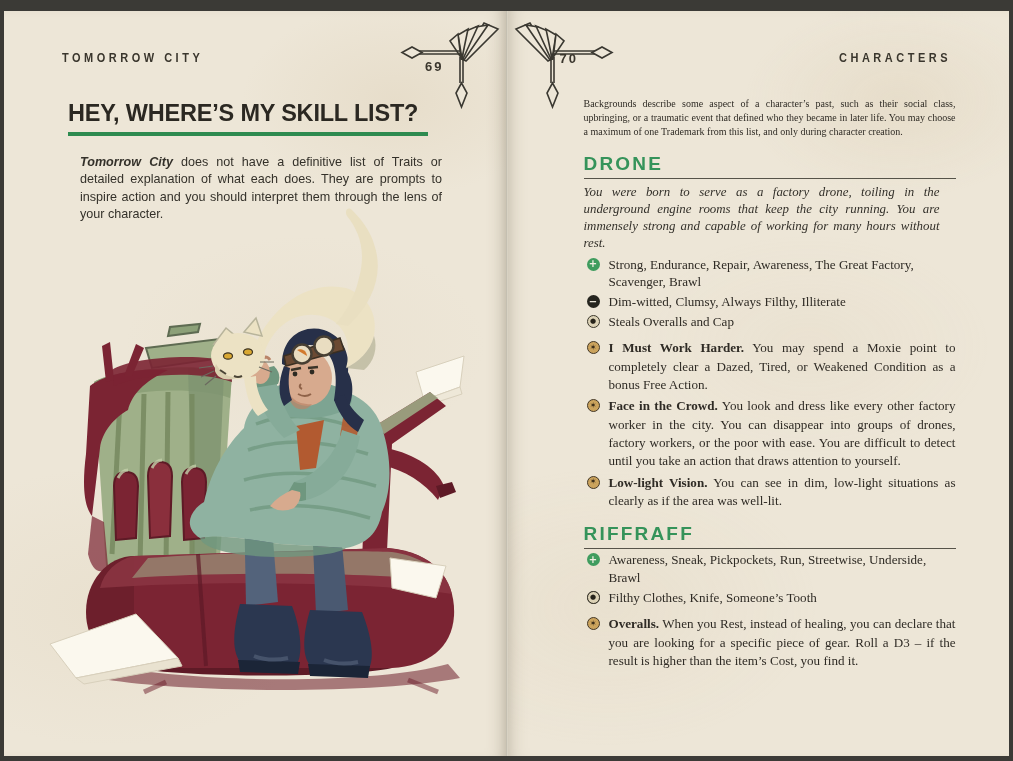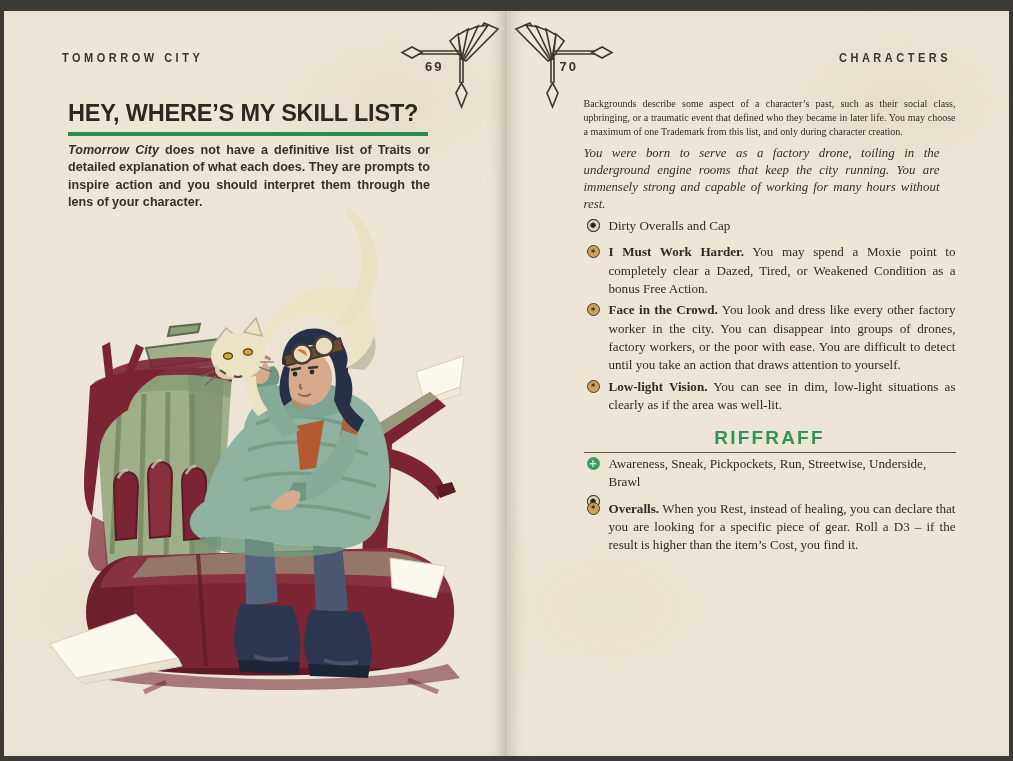--- a/index.html
+++ b/index.html
@@ -26,22 +26,22 @@
   .ornament.o-left{right:2px;}
   .ornament.o-right{left:2px;}
   .pagenum{position:absolute;font-family:"Liberation Sans",sans-serif;font-size:13px;
     font-weight:700;letter-spacing:2px;color:#3a362d;}
 
   
   .skill-title{position:absolute;left:64px;top:88px;width:370px;margin:0;
     font-family:"Liberation Sans",sans-serif;font-size:23.5px;font-weight:800;
     letter-spacing:-0.2px;color:#2b2822;transform:scaleY(1.05);transform-origin:left top;}
   .skill-rule{position:absolute;left:64px;top:121px;width:360px;height:4px;}
-  .skill-intro{position:absolute;left:64px;top:131px;width:362px;margin:0;
-    font-family:"Liberation Sans",sans-serif;font-size:12.6px;font-weight:700;
+  .skill-intro{position:absolute;left:64px;top:131px;width:362px;margin:12px;
+    font-family:"Liberation Sans",sans-serif;font-size:12.6px;font-weight:400;
     line-height:1.38;color:#34312a;text-align:justify;}
   .illo{position:absolute;left:44px;top:175px;}
 
   
   .col{position:absolute;left:76px;top:86px;width:372px;}
   .bg-title{margin:0 0 7px 0;font-family:"Liberation Sans",sans-serif;font-size:29px;
     font-weight:800;color:#2d2925;letter-spacing:.3px;}
   .body-p{margin:0;font-size:10px;line-height:1.42;color:#2f2b25;text-align:justify;}
   .sec-head{margin:13px 0 0 0;padding-bottom:3px;border-bottom:1.5px solid #565349;
     font-family:"Liberation Sans",sans-serif;font-size:19px;font-weight:800;
@@ -236,63 +236,64 @@
             <path d="M62,42 L50,24 L58,17 L61,42 Z"></path>
           </g>
           <line x1="8" y1="34" x2="60" y2="34" fill="none"></line>
           <line x1="8" y1="37" x2="60" y2="37" fill="none"></line>
           <path d="M8,35.5 L-2,30 L-12,35.5 L-2,41 Z" transform="translate(14,0)"></path>
           <line x1="60" y1="40" x2="60" y2="66" fill="none"></line>
           <line x1="63" y1="40" x2="63" y2="66" fill="none"></line>
           <path d="M61.5,66 L56,76 L61.5,90 L67,76 Z"></path>
         </g>
       </svg>
-      <span class="pagenum" style="left:52px;top:48px;">70</span>
+      <span class="pagenum" style="left:52px;top:40px;">70</span>
 
       <div class="col">
         <p class="body-p">Backgrounds describe some aspect of a character’s past, such as their social class, upbringing, or a traumatic event that defined who they became in later life. You may choose a maximum of one Trademark from this list, and only during character creation.</p>
 
+        <h2 class="sec-head" style="color:#35935A;">DRONE</h2>
         <p class="flavor">You were born to serve as a factory drone, toiling in the underground engine rooms that keep the city running. You are immensely strong and capable of working for many hours without rest.</p>
         <ul class="plain traits">
           <li>
             <span class="ico pos">+</span>
-            </li>
+            <span>Strong, Endurance, Repair, Awareness, The Great Factory, Scavenger, Brawl</span></li>
           <li>
             <span class="ico neg">−</span>
-            </li>
+            <span>Dim-witted, Clumsy, Always Filthy, Illiterate</span></li>
           <li>
             <span class="ico ger">●</span>
-            <span>Dirty Overalls and Cap</span></li>
+            <span>Steals Overalls and Cap</span></li>
         </ul>
         <ul class="plain marks">
           <li>
             <span class="ico trd">✶</span>
             <b class="lead">I Must Work Harder.</b>
             <span>You may spend a Moxie point to completely clear a Dazed, Tired, or Weakened Condition as a bonus Free Action.</span></li>
           <li>
             <span class="ico trd">✶</span>
             <b class="lead">Face in the Crowd.</b>
             <span>You look and dress like every other factory worker in the city. You can disappear into groups of drones, factory workers, or the poor with ease. You are difficult to detect until you take an action that draws attention to yourself.</span></li>
           <li>
             <span class="ico trd">✶</span>
             <b class="lead">Low-light Vision.</b>
             <span>You can see in dim, low-light situations as clearly as if the area was well-lit.</span></li>
         </ul>
 
-        <h2 class="sec-head" style="color:#35935A;text-align:center;">RIFFRAFF</h2>
+        <h2 class="sec-head" style="color:#35935A;">RIFFRAFF</h2>
         <ul class="plain traits">
           <li>
             <span class="ico pos">+</span>
             <span>Awareness, Sneak, Pickpockets, Run, Streetwise, Underside, Brawl</span></li>
           <li>
             <span class="ico neg">−</span>
             </li>
           <li>
             <span class="ico ger">●</span>
-            </li>
+            <span>Filthy Clothes, Knife, Someone’s Tooth</span></li>
         </ul>
         <ul class="plain marks">
           <li>
             <span class="ico trd">✶</span>
             <b class="lead">Overalls.</b>
             <span>When you Rest, instead of healing, you can declare that you are looking for a specific piece of gear. Roll a D3 – if the result is higher than the item’s Cost, you find it.</span></li>
 
         </ul>
       </div>
     </div>

